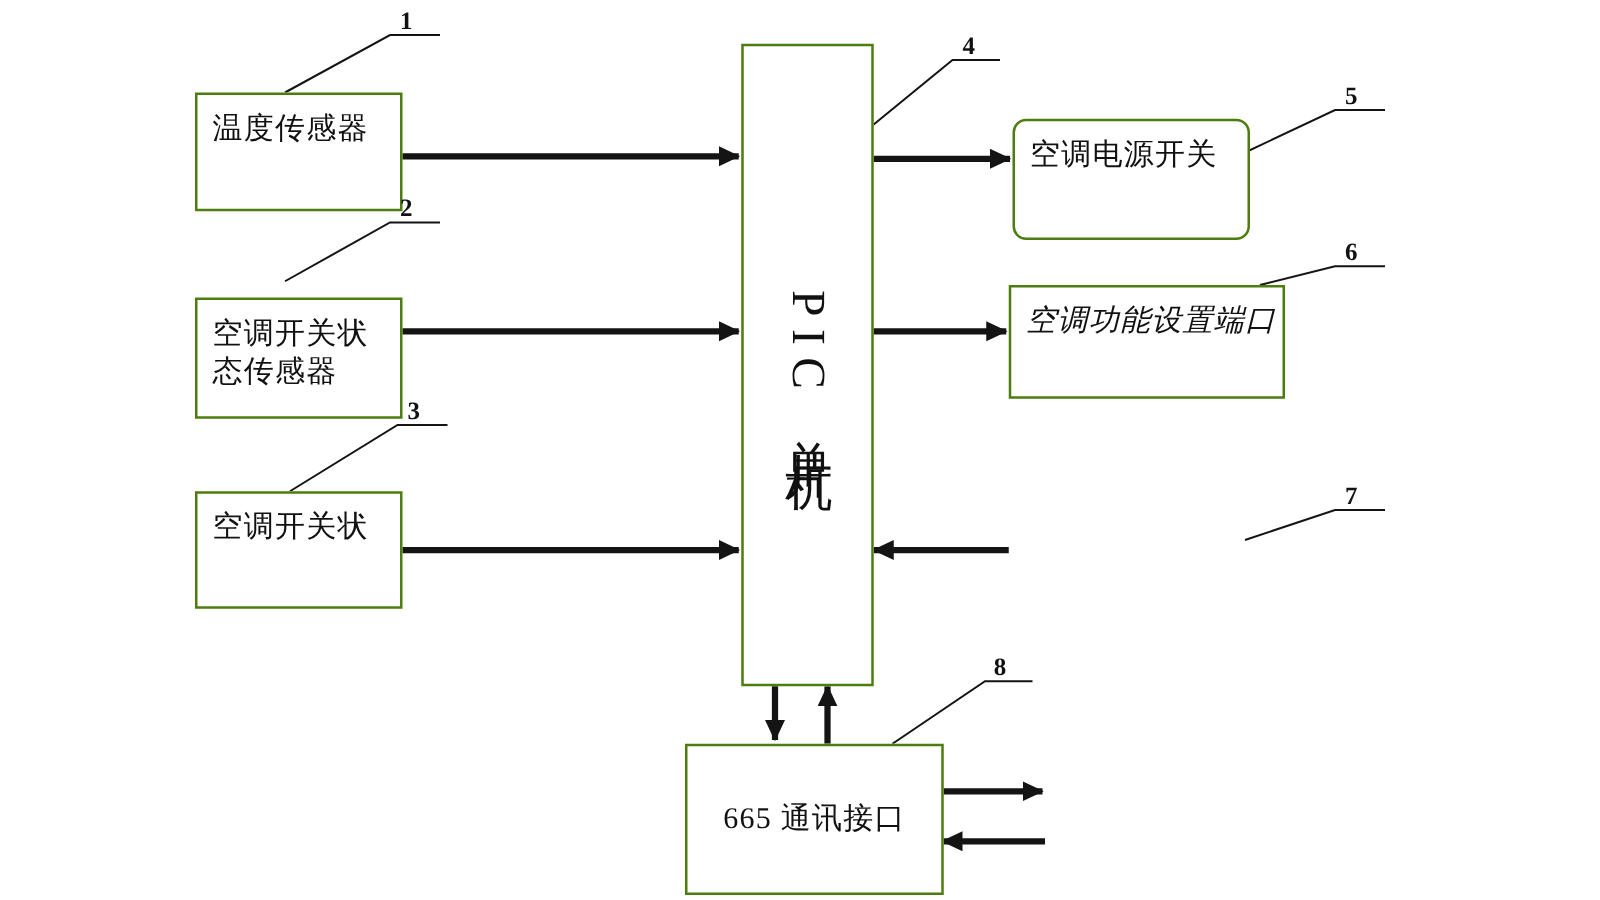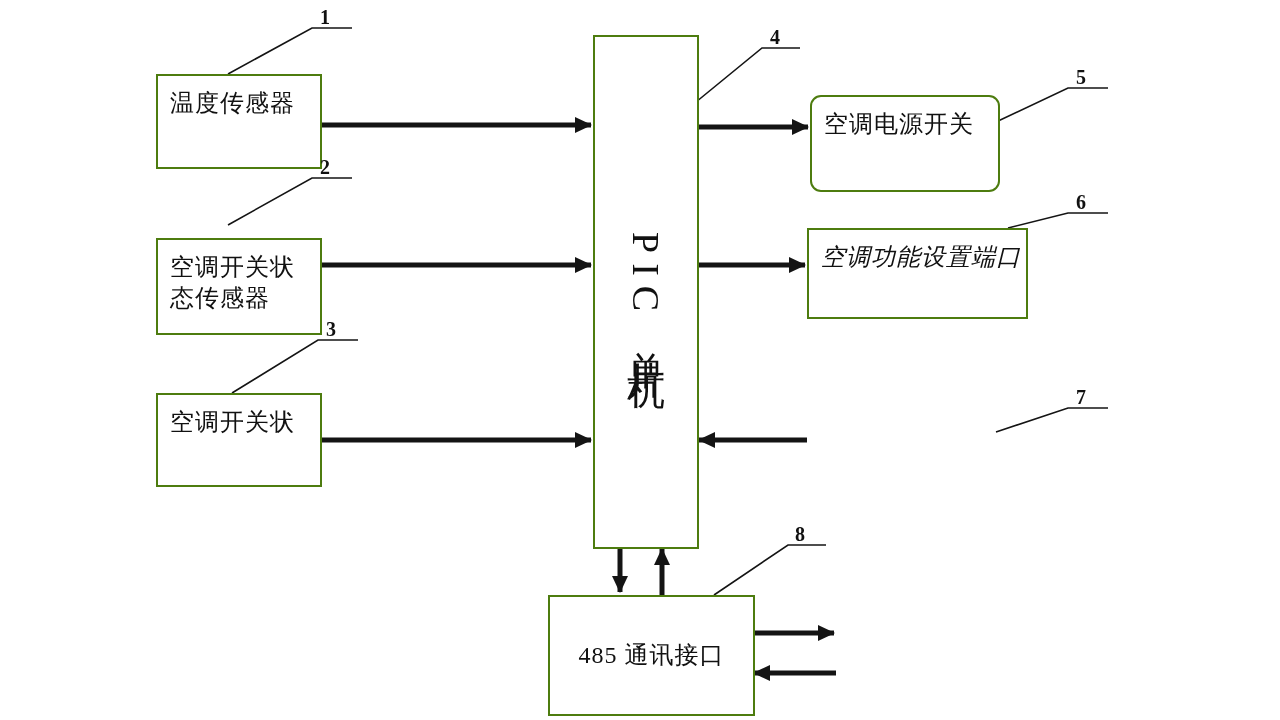--- a/index.html
+++ b/index.html
@@ -127,21 +127,21 @@
   <div class="node" id="node-acpower">
     <span class="label">空调电源开关</span>
   </div>
 
   <div class="node" id="node-acfunc">
     <span class="label">空调功能设置端口</span>
   </div>
 
 
   <div class="node centered" id="node-comm485">
-    <span class="label">485 通讯接口</span>
+    <span class="label">665 通讯接口</span>
   </div>
 
 
   <div class="ref" id="ref-1">1</div>
   <div class="ref" id="ref-2">2</div>
   <div class="ref" id="ref-3">3</div>
   <div class="ref" id="ref-4">4</div>
   <div class="ref" id="ref-5">5</div>
   <div class="ref" id="ref-6">6</div>
   <div class="ref" id="ref-7">7</div>

